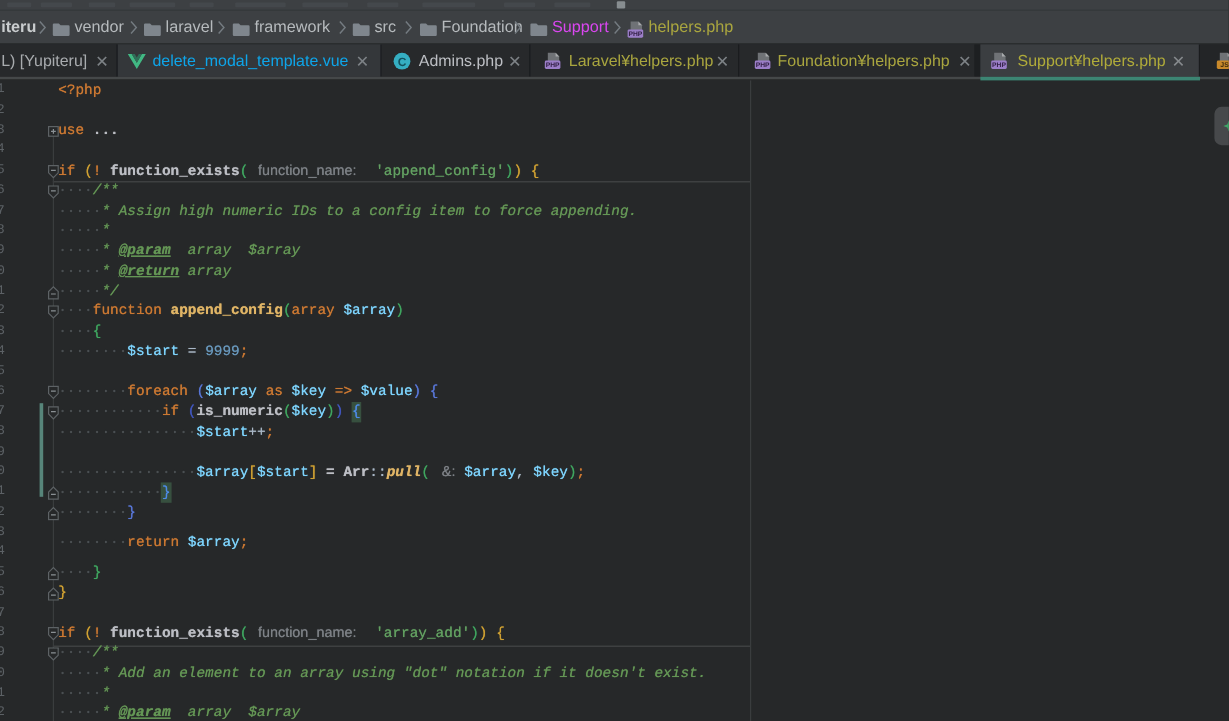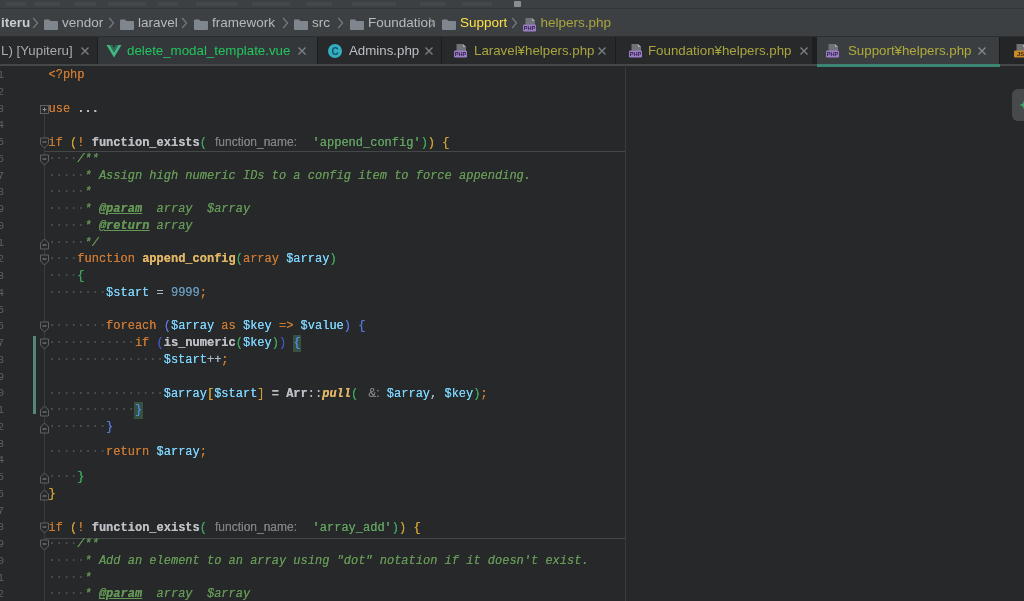--- a/index.html
+++ b/index.html
@@ -70,21 +70,21 @@
 <svg class="abs" style="left:349px;top:17.5px" width="16" height="13" viewBox="0 0 16 13">
       <path d="M1 2.5 Q1 1.5 2 1.5 L6 1.5 L7.5 3 L14 3 Q15 3 15 4 L15 11 Q15 12 14 12 L2 12 Q1 12 1 11 Z" fill="#7f868d"></path>
     </svg>
 <span class="abs bctx" style="left:368px;top:9px;color:#b6babd">Foundation</span>
 <svg class="abs" style="left:428px;top:17px" width="7" height="12" viewBox="0 0 7 12">
       <polyline points="1.2,1 5.6,6 1.2,11" fill="none" stroke="#747b81" stroke-width="1.2"></polyline>
     </svg>
 <svg class="abs" style="left:441px;top:17.5px" width="16" height="13" viewBox="0 0 16 13">
       <path d="M1 2.5 Q1 1.5 2 1.5 L6 1.5 L7.5 3 L14 3 Q15 3 15 4 L15 11 Q15 12 14 12 L2 12 Q1 12 1 11 Z" fill="#7f868d"></path>
     </svg>
-<span class="abs bctx" style="left:460px;top:9px;color:#fde047">Support</span>
+<span class="abs bctx" style="left:460px;top:9px;color:#d946ef">Support</span>
 <svg class="abs" style="left:511px;top:17px" width="7" height="12" viewBox="0 0 7 12">
       <polyline points="1.2,1 5.6,6 1.2,11" fill="none" stroke="#747b81" stroke-width="1.2"></polyline>
     </svg>
 <svg class="abs" style="left:522px;top:17px" width="16" height="16" viewBox="0 0 16 16">
       <path d="M3.5 1 L10 1 L13 4 L13 14 L3.5 14 Z" fill="#6f7276"></path>
       <path d="M10 1 L10 4 L13 4 Z" fill="#a9abad"></path>
       <rect x="1" y="7.5" width="13" height="7" rx="1.2" fill="#9b7ec8"></rect>
       <text x="7.5" y="13" font-family="Liberation Sans" font-size="5.6" font-weight="bold" fill="#332046" text-anchor="middle">PHP</text>
     </svg>
 <span class="abs bctx" style="left:540.5px;top:9px;color:#a9a53f">helpers.php</span>
@@ -103,21 +103,21 @@
 <div class="abs" style="left:615px;top:37px;width:1px;height:27px;background:#1a1c1e"></div>
 <div class="abs" style="left:999px;top:37px;width:1px;height:27px;background:#1a1c1e"></div>
 <span class="abs tabtx" style="left:1px;top:37px;color:#a8abae">L) [Yupiteru]</span>
 <svg class="abs" style="left:80px;top:46px" width="10" height="10" viewBox="0 0 10 10">
       <path d="M1.5 1.5 L8.5 8.5 M8.5 1.5 L1.5 8.5" stroke="#7c8185" stroke-width="1.4"></path>
     </svg>
 <svg class="abs" style="left:106px;top:44px" width="16" height="15" viewBox="0 0 16 15">
       <path d="M0.5 1 L8 13.6 L15.5 1 L12.2 1 L8 8.2 L3.8 1 Z" fill="#41b883"></path>
       <path d="M3.8 1 L8 8.2 L12.2 1 L9.7 1 L8 3.9 L6.3 1 Z" fill="#2f6e58"></path>
     </svg>
-<span class="abs tabtx" style="left:127px;top:37px;color:#22c55e">delete_modal_template.vue</span>
+<span class="abs tabtx" style="left:127px;top:37px;color:#0ea5e9">delete_modal_template.vue</span>
 <svg class="abs" style="left:297px;top:46px" width="10" height="10" viewBox="0 0 10 10">
       <path d="M1.5 1.5 L8.5 8.5 M8.5 1.5 L1.5 8.5" stroke="#7c8185" stroke-width="1.4"></path>
     </svg>
 <svg class="abs" style="left:327px;top:43px" width="16" height="16" viewBox="0 0 16 16">
       <circle cx="8" cy="8" r="7" fill="#35aec2"></circle>
       <text x="8" y="12" font-family="Liberation Sans" font-size="10" font-weight="bold" fill="#12525f" text-anchor="middle">C</text>
     </svg>
 <span class="abs tabtx" style="left:349px;top:37px;color:#bdbfc4">Admins.php</span>
 <svg class="abs" style="left:424px;top:46px" width="10" height="10" viewBox="0 0 10 10">
       <path d="M1.5 1.5 L8.5 8.5 M8.5 1.5 L1.5 8.5" stroke="#7c8185" stroke-width="1.4"></path>

